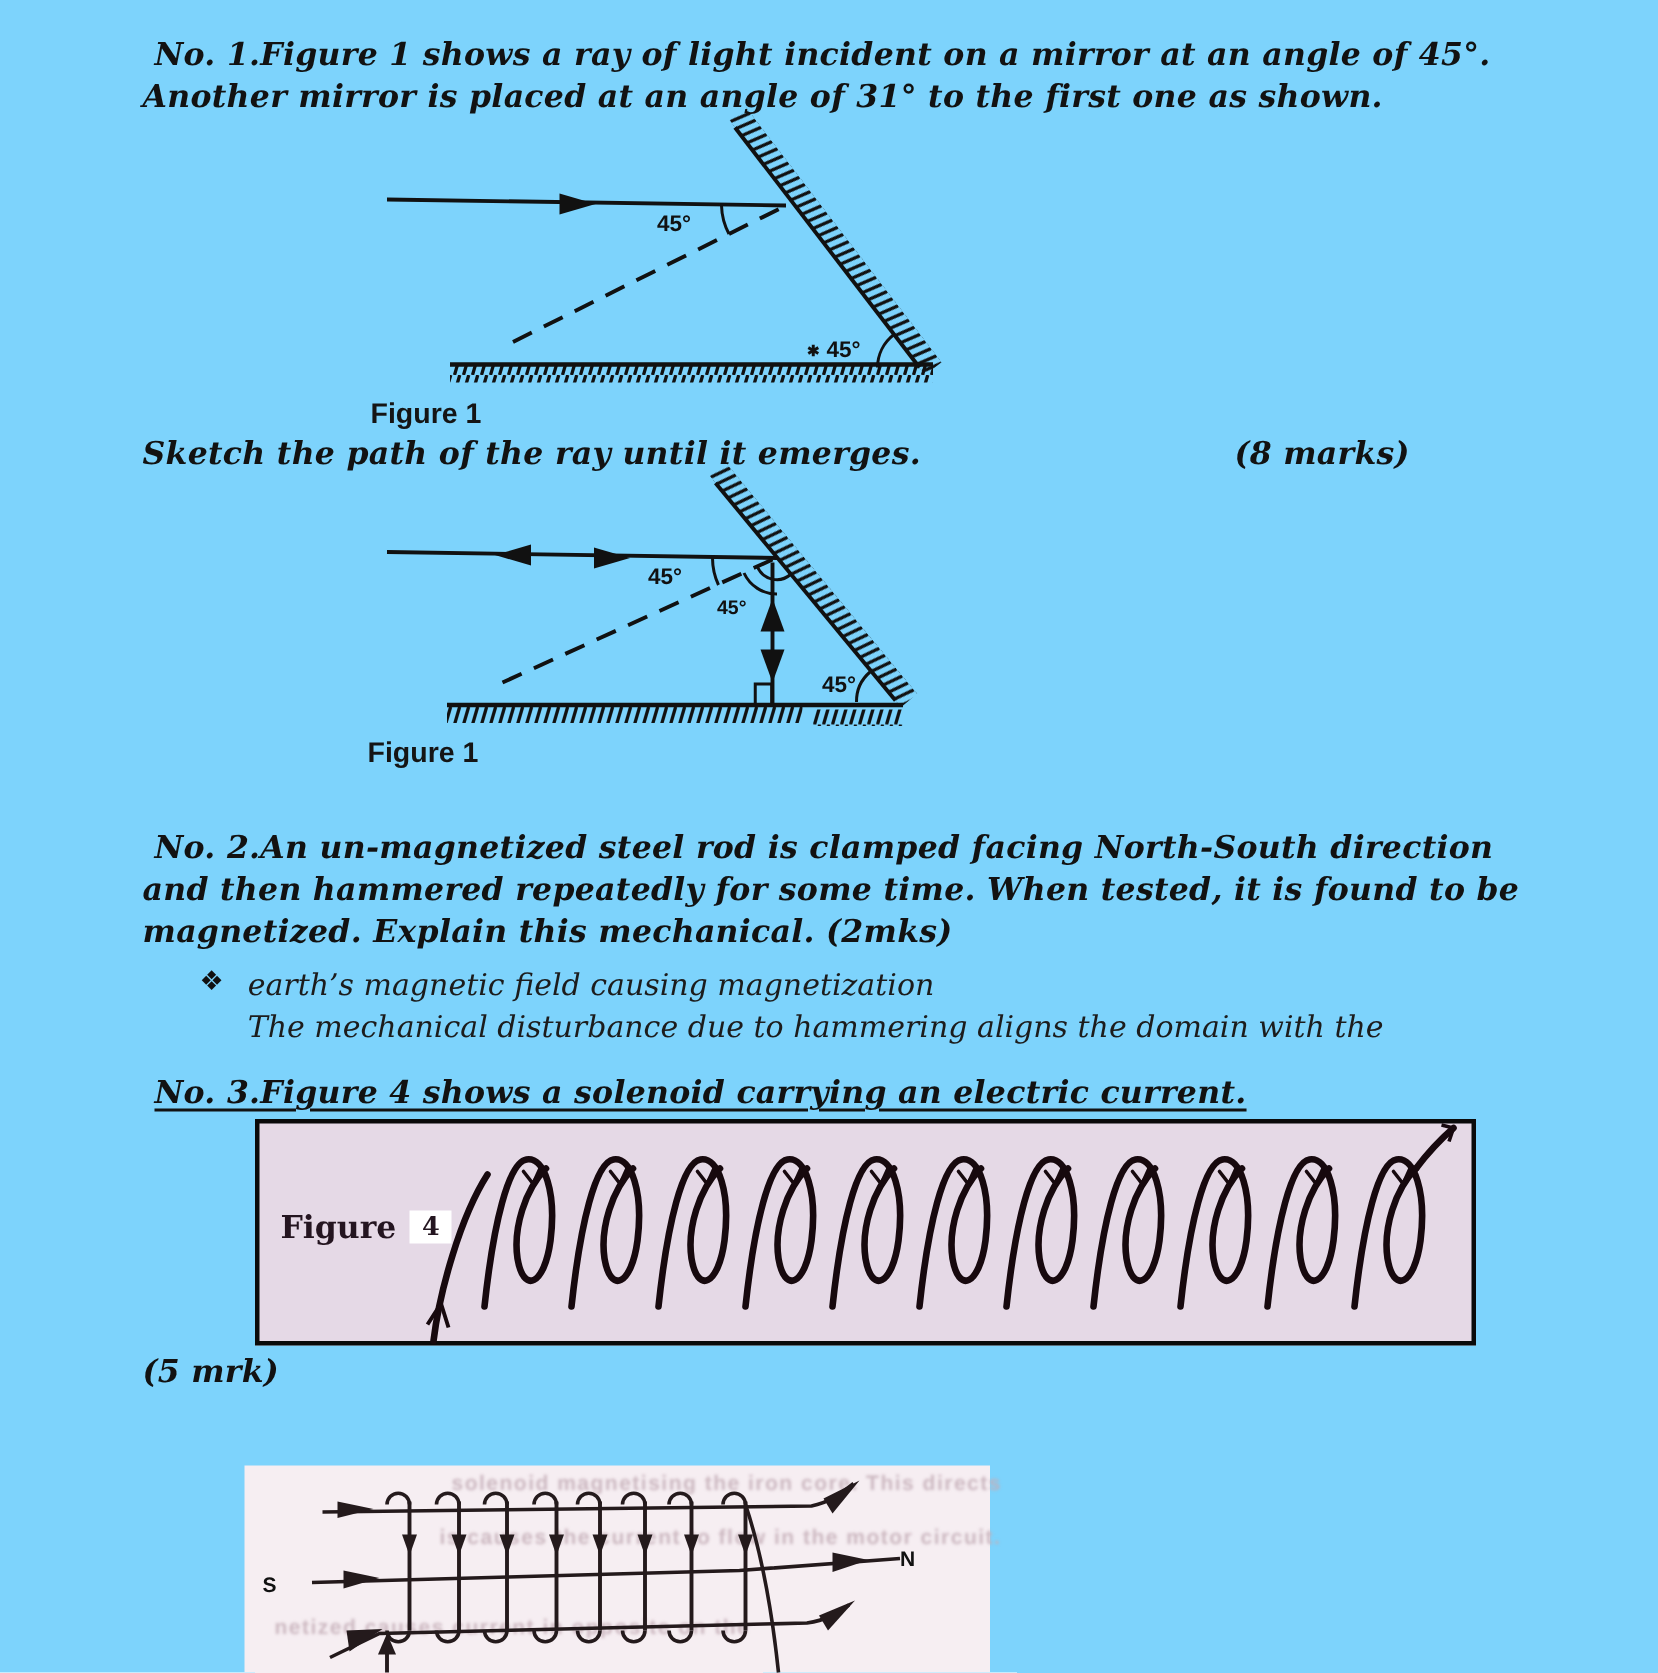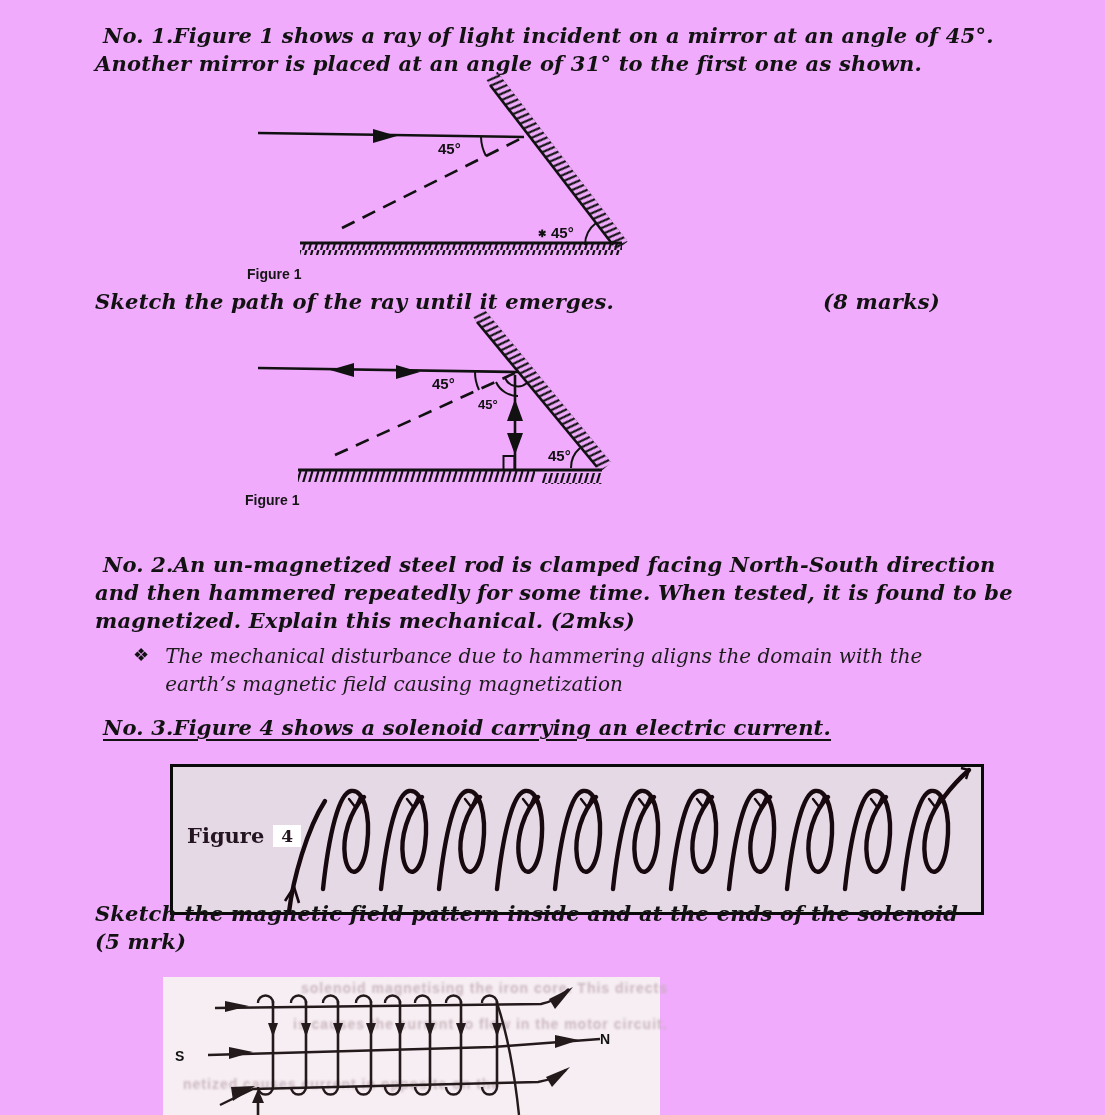--- a/index.html
+++ b/index.html
@@ -1,26 +1,26 @@
 <!DOCTYPE html>
 <html><head>
 <meta charset="utf-8">
 <style>
   html,body{margin:0;padding:0;background:#ffffff;}
-  .page{position:relative;width:1105px;height:1115px;background:#f0abfc;overflow:hidden;
+  .page{position:relative;width:1105px;height:1115px;background:#7dd3fc;overflow:hidden;
         font-family:"DejaVu Serif",serif;color:#141414;}
   .abs{position:absolute;}
   .qhead{font-weight:bold;font-style:italic;font-size:21px;line-height:28px;color:#121212;letter-spacing:.2px;}
   .indent1{padding-left:8px;}
   .answer{font-style:italic;font-size:20px;line-height:28px;color:#1c1c1c;}
   .bullet-row{display:flex;gap:16px;align-items:flex-start;}
   .bullet-glyph{font-style:normal;font-size:18px;line-height:26px;color:#111;}
-  .figcap{font-family:"Liberation Sans",sans-serif;font-weight:bold;font-size:14px;color:#151515;}
+  .figcap{font-family:"Liberation Sans",sans-serif;font-weight:bold;font-size:19px;color:#151515;}
   .underlined{text-decoration:underline;text-decoration-thickness:2px;text-underline-offset:4px;margin-top:20px;}
-  .fig4box{background:#e5d9e6;border:3px solid #0a0a0a;box-sizing:border-box;margin-top:18px;}
+  .fig4box{background:#e5d9e6;border:3px solid #0a0a0a;box-sizing:border-box;}
   .fig4cap{display:flex;align-items:center;gap:9px;}
   .fig4word{font-family:"DejaVu Serif",serif;font-weight:bold;font-size:21px;color:#241520;}
   .fig4num{background:#ffffff;font-family:"DejaVu Serif",serif;font-weight:bold;font-size:17px;
            color:#241520;padding:1px 8px;line-height:20px;}
   svg{display:block;overflow:visible;}
   .svgtxt{font-family:"Liberation Sans",sans-serif;font-weight:bold;fill:#111;}
   .ghost{font-family:"Liberation Sans",sans-serif;font-weight:bold;fill:#c5aeb8;opacity:.85;}
 </style>
 </head>
 <body>
@@ -98,22 +98,22 @@
   <div class="abs figcap" style="left:245px;top:492px;">Figure 1</div>
 
   <div class="abs qhead" style="left:95px;top:551px;width:980px;">
     <div class="indent1">No. 2.An un-magnetized steel rod is clamped facing North-South direction</div>
     <div>and then hammered repeatedly for some time. When tested, it is found to be</div>
     <div>magnetized.  Explain this mechanical.   (2mks)</div>
   </div>
   <div class="abs bullet-row" style="left:133px;top:642px;width:900px;">
     <span class="bullet-glyph">❖</span>
     <div class="answer">
+      <div>earth’s magnetic field causing magnetization</div>
       <div>The mechanical disturbance due to hammering aligns the domain with the</div>
-      <div>earth’s magnetic field causing magnetization</div>
     </div>
   </div>
 
   <div class="abs qhead" style="left:95px;top:714px;">
     <span class="underlined indent1">No. 3.Figure 4 shows a solenoid carrying an electric current.</span>
   </div>
 
   <div class="abs fig4box" style="left:170px;top:746px;width:814px;height:151px;">
     <div class="abs fig4cap" style="left:14px;top:56px;">
       <span class="fig4word">Figure</span>
@@ -138,21 +138,20 @@
       <use href="#loopU" x="556" y="0"></use>
       <use href="#loopU" x="614" y="0"></use>
       <use href="#loopU" x="672" y="0"></use>
       <use href="#loopU" x="730" y="0"></use>
       <path d="M 771 30 C 780 18 788 10 796 3" fill="none" stroke="#17090e" stroke-width="4.4" stroke-linecap="round"></path>
       <path d="M 788 1 L 796 3 L 793 12" fill="none" stroke="#17090e" stroke-width="2.4"></path>
     </svg>
   </div>
 
   <div class="abs qhead" style="left:95px;top:900px;width:1000px;">
-    <div>Sketch the magnetic field pattern inside and at the ends of the solenoid</div>
     <div>(5 mrk)</div>
   </div>
 
   <svg class="abs" style="left:163px;top:977px;background:#f6eef2;" width="497" height="138" viewBox="0 0 497 138">
     <defs>
       <filter id="gblur">
           <feGaussianBlur stdDeviation="1.2"></feGaussianBlur>
         </filter>
       <g id="turn">
         <path d="M -15 26 A 7.5 7.5 0 1 1 0 26" fill="none" stroke="#241a1c" stroke-width="2.4"></path>

